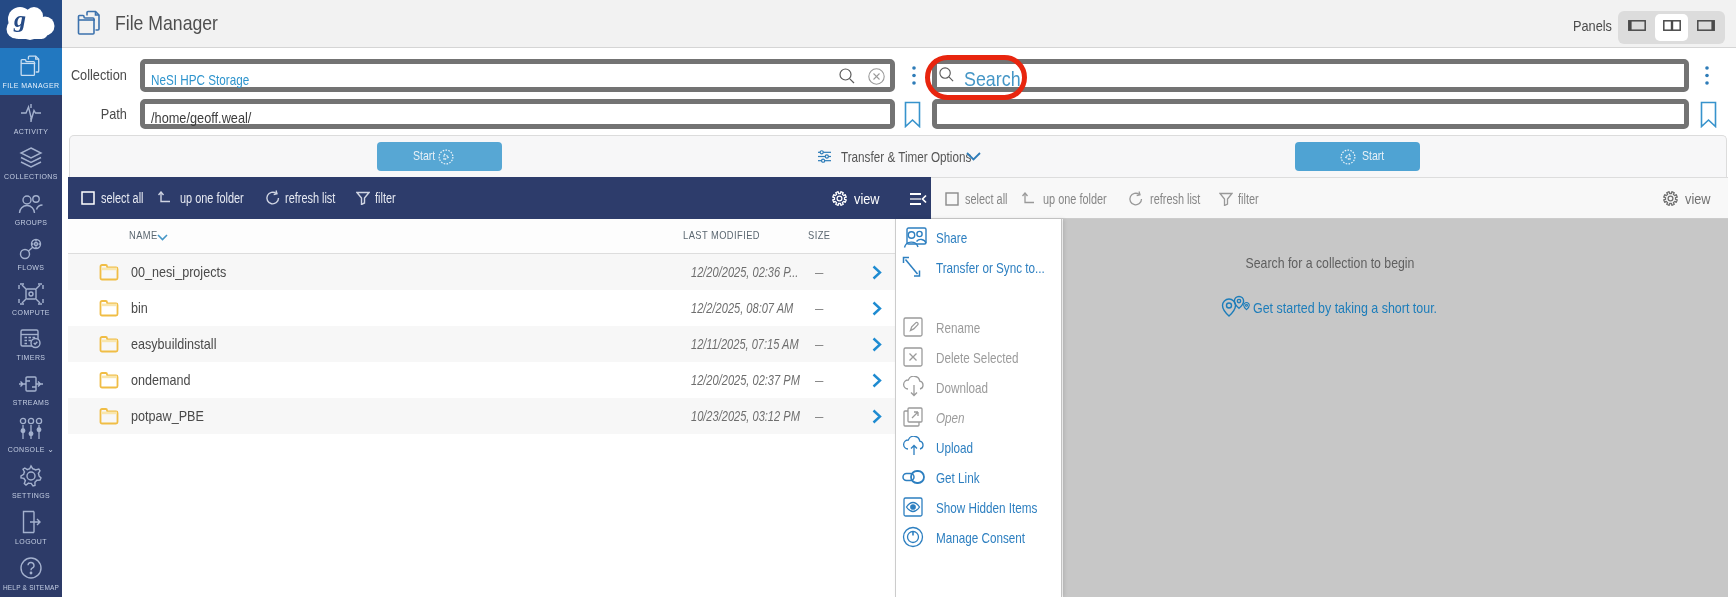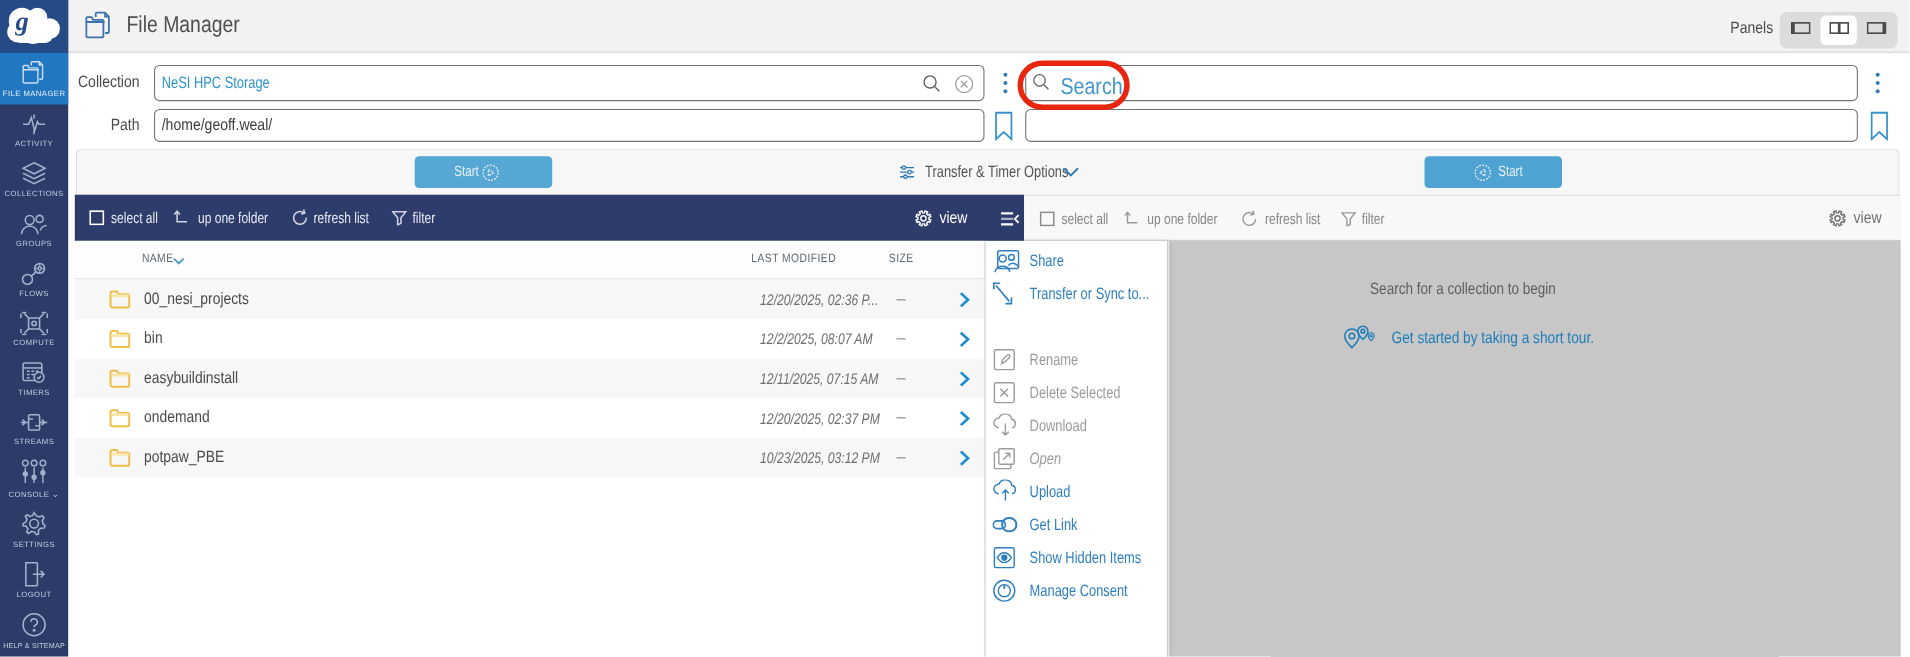--- a/index.html
+++ b/index.html
@@ -20,21 +20,21 @@
 #fm-item .lbl { color:#e8f0fa; }
 
 
 #header { left:62px; top:0; width:1674px; height:48px; background:#f2f2f2; border-bottom:1px solid #d5d5d5; }
 #fm-title { left:115px; top:11px; font-size:21px; color:#4f4f4f; }
 #panels-lbl { left:1573px; top:17px; font-size:15px; color:#4a4a4a; }
 #panels-group { left:1618px; top:11px; width:107px; height:33px; background:#dcdcdc; border-radius:6px; }
 
 
 .formlbl { font-size:15px; color:#4a4a4a; width:100px; text-align:right; }
-.txt { position:absolute; border:1px solid #737373; border-radius:5px; background:#fff; }
+.txt { position:absolute; border:5px solid #737373; border-radius:5px; background:#fff; }
 #coll-input { left:140px; top:59px; width:755px; height:33px; padding-left:6px; font-size:15px; color:#2e94cd; line-height:31px; }
 #path-input { left:140px; top:99px; width:755px; height:30px; padding-left:6px; font-size:15px; color:#3c3c3c; line-height:28px; }
 #search-input { left:932px; top:59px; width:757px; height:33px; }
 #rpath-input { left:932px; top:99px; width:757px; height:30px; }
 #red-oval { left:925px; top:55px; width:102px; height:45px; border:5px solid #e8250e; border-radius:26px; z-index:40; }
 
 
 #strip { left:69px; top:135px; width:1658px; height:42px; background:#f7f7f8; border:1px solid #dcdcdc; border-bottom:none; border-radius:5px 5px 0 0; }
 .startbtn { position:absolute; width:125px; height:29px; border-radius:4px; color:#e8f1f7; }
 #start-left { left:377px; top:142px; background:#57a7d4; }
@@ -60,21 +60,21 @@
 .mitem { position:absolute; left:0; width:167px; height:30px; display:flex; align-items:center; }
 .mitem svg { position:absolute; left:6px; }
 .mitem .mlbl { position:absolute; left:40px; font-size:15px; white-space:nowrap; transform:scaleX(0.78); transform-origin:0 50%; }
 .mi-on  { color:#2d7fc0; }
 .mi-off { color:#9b9b9b; }
 
 
 #gray { left:1063px; top:219px; width:665px; height:378px; background:#c7c7c7; }
 #gutter { left:1728px; top:177px; width:8px; height:420px; background:#fff; }
 #searchmsg { left:1063px; top:254px; width:534px; text-align:center; font-size:15px; color:#5f5f5f; }
-#tourrow { left:1221px; top:295px; display:flex; align-items:center; gap:15px; font-size:15px; color:#1d7dba; }
+#tourrow { left:1221px; top:295px; display:flex; align-items:center; gap:3px; font-size:15px; color:#1d7dba; }
 </style>
 </head>
 <body>
 
 <div class="abs" id="header"></div>
 <div class="abs" id="fm-title"><span class="cx" style="transform:scaleX(0.84);">File Manager</span></div>
 <svg class="abs" style="left:76px; top:9px;" width="28" height="28" viewBox="0 0 28 28" fill="none" stroke="#3c72ad" stroke-width="1.6">
   <path d="M11 6.5 V3.5 a1 1 0 0 1 1-1 h7.5 l3.5 3.5 V20 a1 1 0 0 1 -1 1 h-2.5"></path>
   <path d="M19.5 2.5 V6 h3.5"></path>
   <path d="M2.5 7.5 a1 1 0 0 1 1-1 h3.5 a1 1 0 0 1 1 1 v0.5 a1 1 0 0 0 1 1 h8 a1 1 0 0 1 1 1 V24 a1 1 0 0 1 -1 1 H3.5 a1 1 0 0 1 -1-1 Z"></path>

